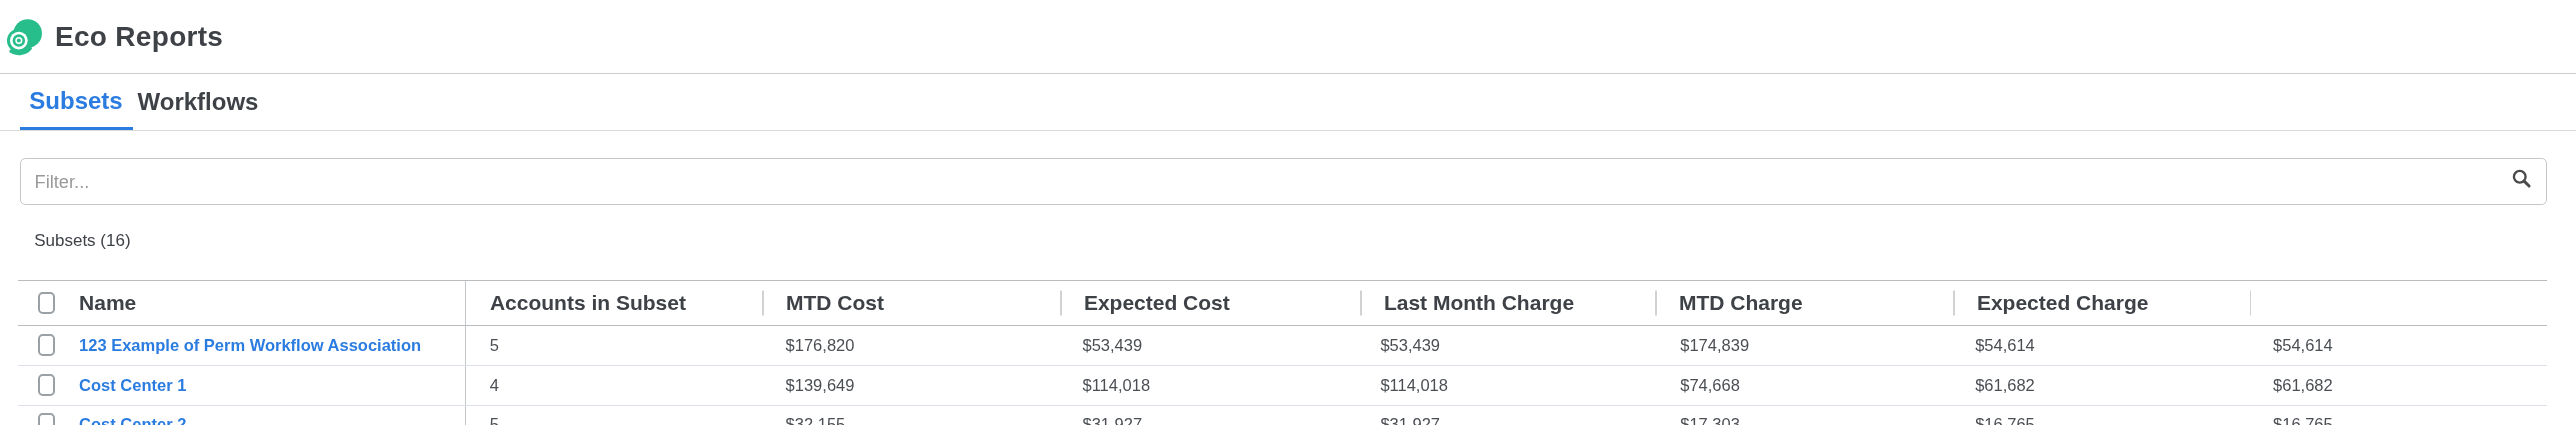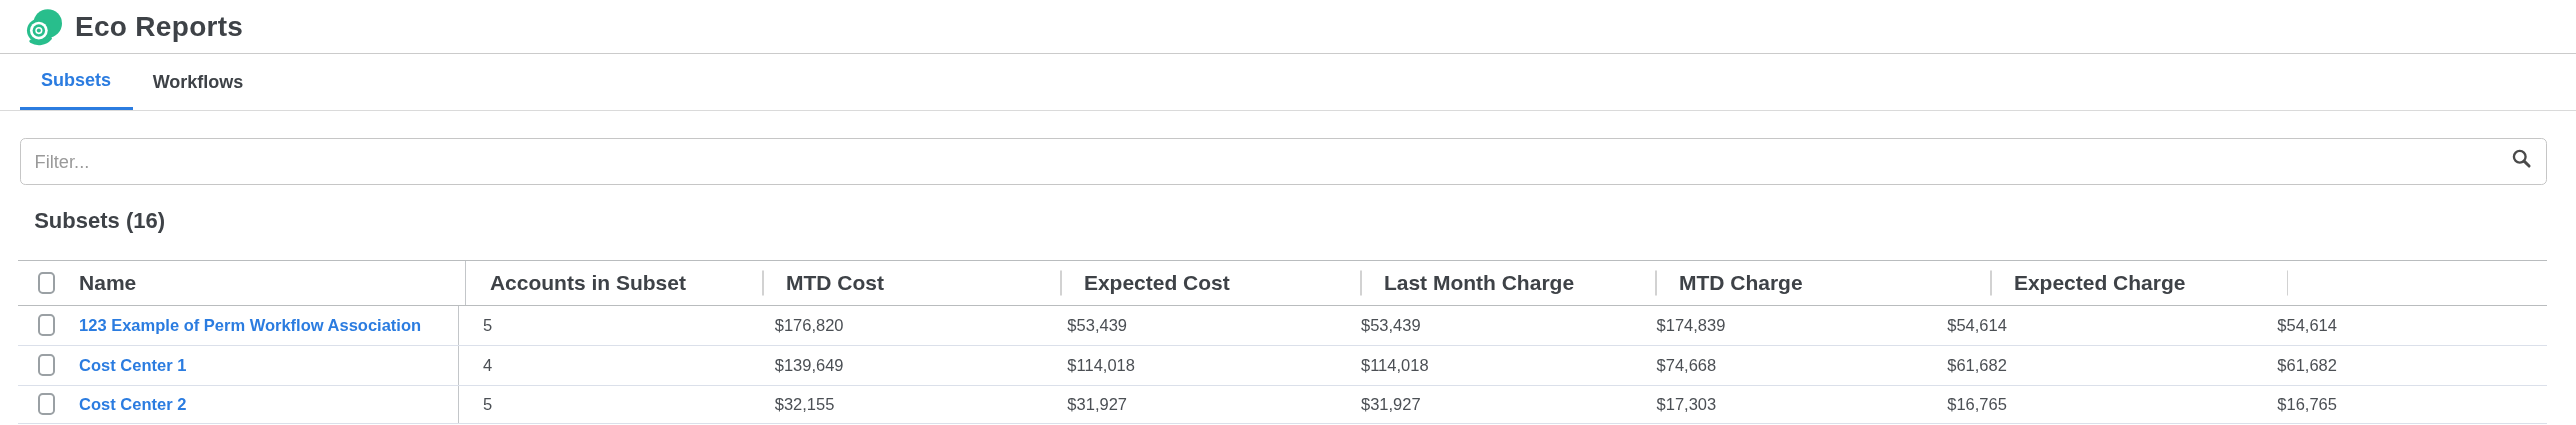--- a/index.html
+++ b/index.html
@@ -1,61 +1,61 @@
 <!DOCTYPE html>
 <html style="font-size:9.4px"><head>
 <meta charset="utf-8">
 <style>
   * { margin:0; padding:0; box-sizing:border-box; }
   html,body { width:2576px; height:425px; background:#ffffff; overflow:hidden;
     font-family:"Liberation Sans", sans-serif; color:#3e4247; }
 
   
-  .app-header { height:54px; display:flex; align-items:center; padding-left:24px;
+  .app-header { height:74px; display:flex; align-items:center; padding-left:4px;
     border-bottom:1.8px solid #cbcbcb; }
   .logo { width:38px; height:38px; flex:0 0 auto; }
   .app-title { font-size:28px; font-weight:600; color:#3e4247; margin-left:13px; letter-spacing:0.3px; }
 
   
   .tabs { height:57px; display:flex; align-items:stretch; border-bottom:1.8px solid #dadada; }
   .tab { display:flex; align-items:center; justify-content:center;
-    font-size:18px; font-weight:600; color:#3e4247; cursor:pointer; }
+    font-size:24px; font-weight:600; color:#3e4247; cursor:pointer; }
   .tab.first { margin-left:19.5px; width:113px; }
   .tab.second { width:131px; }
   .tab.active { color:#2b7ce0; border-bottom:3.5px solid #2b7ce0; }
 
   
   .filter-wrap { position:relative; margin:27px 29px 0 19.5px; height:41px; }
   .filter-input { width:100%; height:47px; border:1.2px solid #c6c6c6; border-radius:5.3px;
     font-size:18.3px; color:#3e4247; padding:0 53px 0 14px; outline:none;
     font-family:"Liberation Sans", sans-serif; }
   .filter-input::placeholder { color:#9a9a9a; }
   .search-icon { position:absolute; right:15.3px; top:10px; width:21px; height:21px; }
 
   
   .section-bar { margin:23.6px 39px 0 19.5px; height:37px; display:flex; align-items:center; }
-  .section-heading { font-size:22px; font-weight:700; color:#3e4247; margin-left:14.7px; }
+  .section-heading { font-size:17px; font-weight:400; color:#3e4247; margin-left:14.7px; }
   .actions { margin-left:auto; display:flex; align-items:center; gap:48px; }
   .action-btn { display:flex; align-items:center; gap:9.4px; background:none; border:none;
     font-family:"Liberation Sans", sans-serif; font-size:17.7px; font-weight:700;
     color:#2b7ce0; cursor:pointer; }
   .action-btn.disabled { color:#c2c2c2; cursor:default; }
   .action-btn svg { flex:0 0 auto; }
 
   
   .subset-table { margin-left:18.3px; width:2529px; border-top:1.8px solid #b9bcbe; margin-top:20px; }
   .t-row { display:flex; align-items:stretch; }
   .t-head { height:45px; border-bottom:1.8px solid #b9bcbe; }
   .t-body-row { height:40px; border-bottom:1.2px solid #dbe0ea; }
   .t-body-row.last { height:38px; }
 
   .cell { display:flex; align-items:center; position:relative; overflow:hidden; }
   .cell.name-col { width:448px; padding-left:19.5px; border-right:1.8px solid #c3c6c9; }
   .cell.c1 { width:296px; } .cell.c2 { width:297px; } .cell.c3 { width:298px; }
-  .cell.c4 { width:300px; } .cell.c5 { width:295px; } .cell.c6 { width:335px; }
+  .cell.c4 { width:300px; } .cell.c5 { width:295px; } .cell.c6 { width:298px; }
   .cell.c7 { width:298px; }
   .cell.data { padding-left:23.6px; font-size:16.5px; color:#4b4f54; }
 
   .t-head .cell { font-weight:700; color:#3e4247; font-size:21px; }
   .t-head .cell.data { color:#3e4247; }
   .t-head .tick::before { content:""; position:absolute; left:0; top:50%;
     transform:translateY(-50%); width:1.8px; height:25px; background:#d2d2d2; }
   .t-head .tick-right::after { content:""; position:absolute; right:0; top:50%;
     transform:translateY(-50%); width:1.8px; height:25px; background:#d2d2d2; }
 

